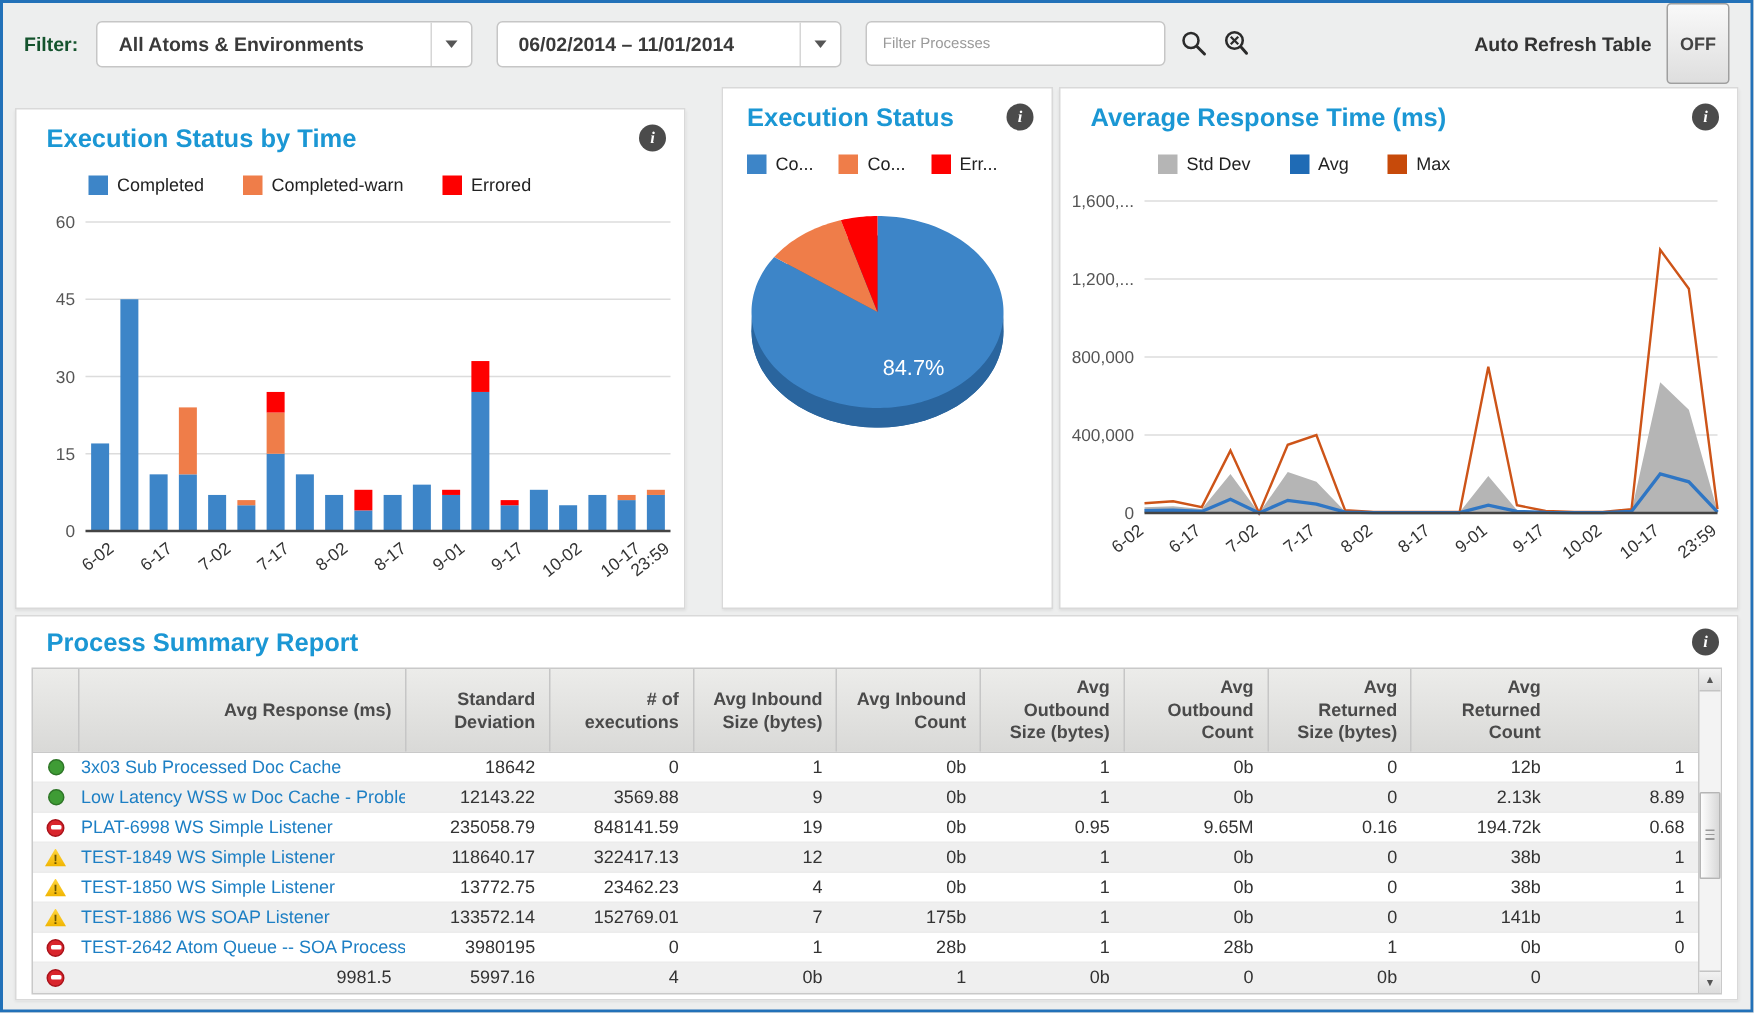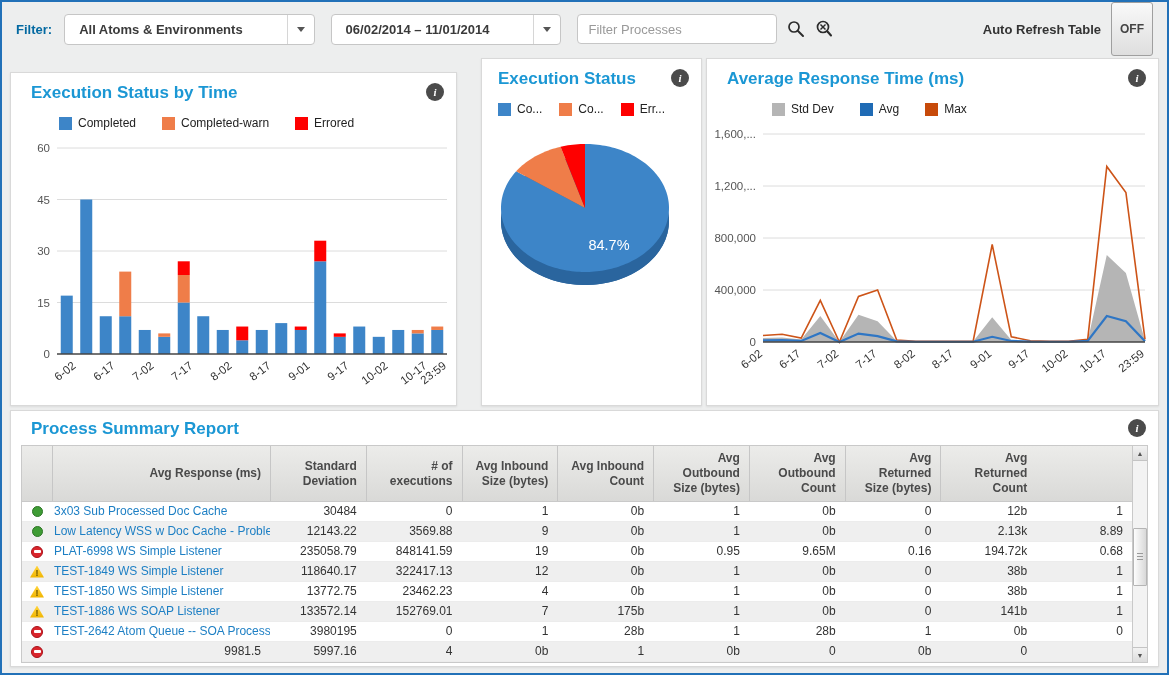--- a/index.html
+++ b/index.html
@@ -2,26 +2,26 @@
 <html><head>
 <meta charset="utf-8">
 <style>
   * { box-sizing: border-box; margin: 0; padding: 0; }
   html,body { background:#cfd4d6; }
   body { font-family:"Liberation Sans", sans-serif; }
   .app { width:1169px; height:675px; border:2px solid #2271b8; background:#edeeee; overflow:hidden; }
 
   
   .filter-bar { height:54px; display:flex; align-items:center; padding:0 14px; }
-  .filter-label { font-size:13px; font-weight:bold; color:#0369a1; margin-right:12px; }
+  .filter-label { font-size:13px; font-weight:bold; color:#14532d; margin-right:12px; }
   .dd { height:31px; background:#fff; border:1px solid #c6c6c6; border-radius:4px; display:flex; align-items:center; margin-right:16px; cursor:pointer;gap:30px; }
   .dd-text { padding:0 14px; font-size:13px; font-weight:bold; color:#3a3a3a; white-space:nowrap; }
   .dd-arrow { width:27px; align-self:stretch; border-left:1px solid #d6d6d6; display:flex; align-items:center; justify-content:center; }
   .caret { width:0; height:0; border-left:4px solid transparent; border-right:4px solid transparent; border-top:5px solid #555; }
-  .search-input { width:200px; height:30px; border:1px solid #c6c6c6; border-radius:4px; padding:0 10px; font-size:13px; color:#333; font-family:"Liberation Sans",sans-serif; }
+  .search-input { width:200px; height:30px; border:1px solid #c6c6c6; border-radius:4px; padding:0 10px; font-size:10px; color:#333; font-family:"Liberation Sans",sans-serif; }
   .search-input::placeholder { color:#9a9a9a; }
   .fb-icon { margin-left:10px; cursor:pointer; display:flex; align-items:center; }
   .fb-right { margin-left:auto; display:flex; align-items:center; }
   .ar-label { font-size:13px; font-weight:bold; color:#333; }
   .off-btn { margin-left:10px; padding:19px 8px; border:1px solid #9f9f9f; border-radius:3px;
              background:linear-gradient(#f9f9f9,#dedede); font-size:12px; font-weight:bold; color:#444;
              font-family:"Liberation Sans",sans-serif; cursor:pointer; }
 
   
   .charts-row { display:flex; margin:2px 8px 0 8px; height:348px; }
@@ -345,21 +345,21 @@
           <span class="th">Avg Outbound Count</span>
           <span class="th">Avg Returned Size (bytes)</span>
           <span class="th">Avg Returned Count</span>
         </div>
         <div id="table-body">
             <div class="trow">
               <span class="cell icel">
                 <span class="st st-ok"></span>
               </span>
               <a class="cell pname">3x03 Sub Processed Doc Cache</a>
-              <span class="cell num">30484</span>
+              <span class="cell num">18642</span>
               <span class="cell num">0</span>
               <span class="cell num">1</span>
               <span class="cell num">0b</span>
               <span class="cell num">1</span>
               <span class="cell num">0b</span>
               <span class="cell num">0</span>
               <span class="cell num">12b</span>
               <span class="cell num">1</span>
             </div>
             <div class="trow alt">

